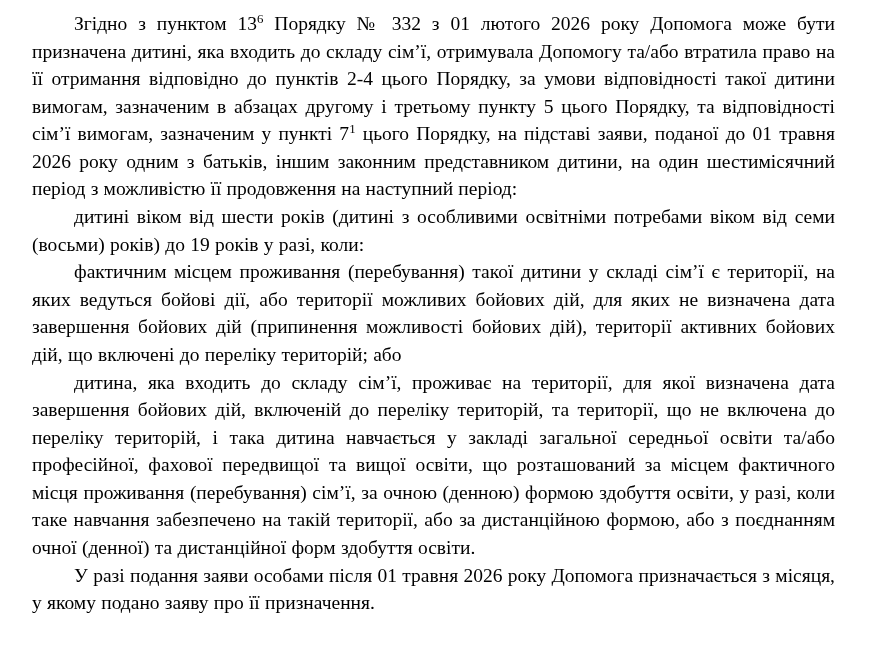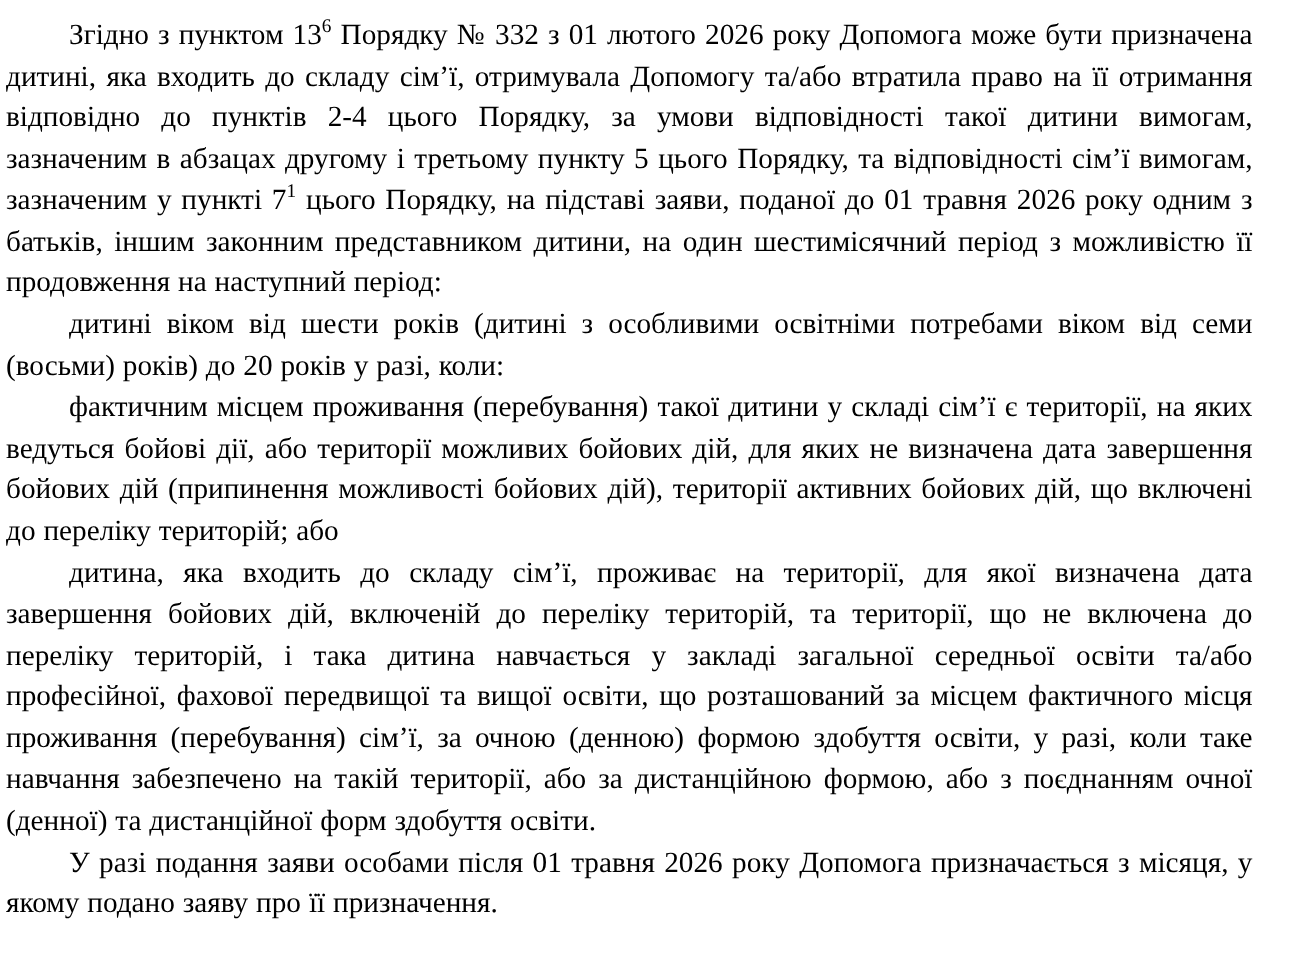--- a/index.html
+++ b/index.html
@@ -11,21 +11,21 @@
     width: 873px;
     height: 649px;
     overflow: hidden;
     font-family: "Liberation Serif", "DejaVu Serif", serif;
     color: #000000;
   }
   .page {
     box-sizing: border-box;
     width: 857px;
     height: 649px;
-    padding: 10px 22px 0 4px;
+    padding: 10px 22px 0 32px;
   }
   .para {
     margin: 0 0 0 0;
     font-size: 19.5px;
     line-height: 1.415;
     text-align: justify;
     text-justify: inter-word;
     text-indent: 42px;
     hyphens: none;
     word-spacing: 0.02em;
@@ -38,18 +38,18 @@
     vertical-align: super;
     line-height: 0;
   }
 </style>
 </head>
 <body>
 
 <div class="page">
   <div id="doc-body">
       <p class="para"><span>Згідно з пунктом 13</span><sup>6</sup><span> Порядку № 332 з 01 лютого 2026 року Допомога може бути призначена дитині, яка входить до складу сім’ї, отримувала Допомогу та/або втратила право на її отримання відповідно до пунктів 2-4 цього Порядку, за умови відповідності такої дитини вимогам, зазначеним в абзацах другому і третьому пункту 5 цього Порядку, та відповідності сім’ї вимогам, зазначеним у пункті 7</span><sup>1</sup><span> цього Порядку, на підставі заяви, поданої до 01 травня 2026 року одним з батьків, іншим законним представником дитини, на один шестимісячний період з можливістю її продовження на наступний період:</span></p>
-      <p class="para"><span>дитині віком від шести років (дитині з особливими освітніми потребами віком від семи (восьми) років) до 20 років у разі, коли:</span></p>
+      <p class="para"><span>дитині віком від шести років (дитині з особливими освітніми потребами віком від семи (восьми) років) до 19 років у разі, коли:</span></p>
       <p class="para"><span>фактичним місцем проживання (перебування) такої дитини у складі сім’ї є території, на яких ведуться бойові дії, або території можливих бойових дій, для яких не визначена дата завершення бойових дій (припинення можливості бойових дій), території активних бойових дій, що включені до переліку територій; або</span></p>
       <p class="para"><span>дитина, яка входить до складу сім’ї, проживає на території, для якої визначена дата завершення бойових дій, включеній до переліку територій, та території, що не включена до переліку територій, і така дитина навчається у закладі загальної середньої освіти та/або професійної, фахової передвищої та вищої освіти, що розташований за місцем фактичного місця проживання (перебування) сім’ї, за очною (денною) формою здобуття освіти, у разі, коли таке навчання забезпечено на такій території, або за дистанційною формою, або з поєднанням очної (денної) та дистанційної форм здобуття освіти.</span></p>
       <p class="para"><span>У разі подання заяви особами після 01 травня 2026 року Допомога призначається з місяця, у якому подано заяву про її призначення.</span></p>
     </div>
 </div>
 
 </body></html>

